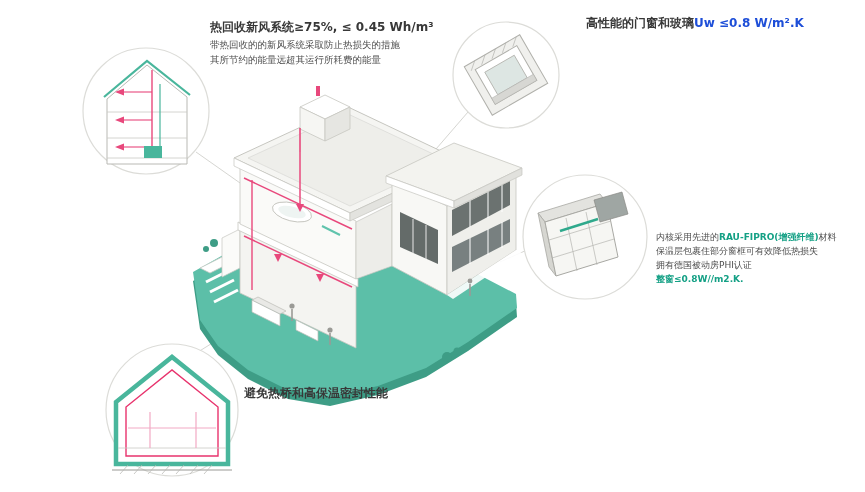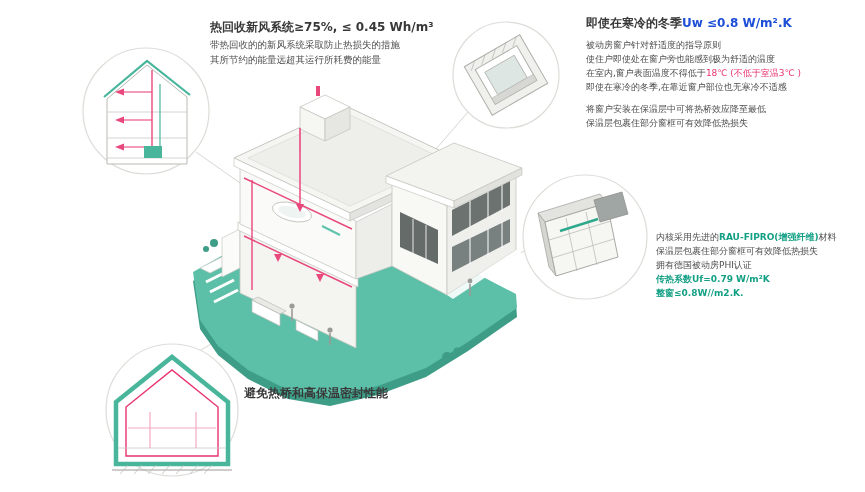--- a/index.html
+++ b/index.html
@@ -207,42 +207,31 @@
   <div class="txt" style="left:210px;top:20px;width:268px">
     <div class="sec-title">热回收新风系统≥75%, ≤ 0.45 Wh/m³</div>
     <div class="body10">
       <div>带热回收的的新风系统采取防止热损失的措施</div>
       <div>其所节约的能量远超其运行所耗费的能量</div>
     </div>
   </div>
 
   <div class="txt" style="left:586px;top:16px;width:274px">
     <div class="sec-title">
-      <span>即使在寒冷的冬季</span><span class="teal">Uw ≤0.8 W/m².K</span>
-    </div>
-    <div class="body">
-      <div>被动房窗户针对舒适度的指导原则</div>
-      <div>使住户即使处在窗户旁也能感到极为舒适的温度</div>
-      <div>
-        <span>在室内,窗户表面温度不得低于</span><span class="redtxt">18℃ (不低于室温3℃ )</span>
-      </div>
-      <div>即使在寒冷的冬季,在靠近窗户部位也无寒冷不适感</div>
-      <div class="gap">将窗户安装在保温层中可将热桥效应降至最低</div>
-      <div>保温层包裹住部分窗框可有效降低热损失</div>
+      <span>高性能的门窗和玻璃</span><span class="teal">Uw ≤0.8 W/m².K</span>
     </div>
   </div>
 
   <div class="txt" style="left:656px;top:214px;width:206px">
     <div class="body" style="margin-top:16px">
       <div>
         <span>内核采用先进的</span><span class="tealbold">RAU-FIPRO(增强纤维)</span><span>材料</span>
       </div>
       <div>保温层包裹住部分窗框可有效降低热损失</div>
       <div>拥有德国被动房PHI认证</div>
-      <div class="tealbold">传热系数Uf=0.79 W/m²K</div>
       <div class="tealbold">整窗≤0.8W//m2.K.</div>
     </div>
   </div>
 
   <div class="txt" style="left:244px;top:386px;width:334px">
     <div class="sec-title">避免热桥和高保温密封性能</div>
   </div>
 
 </div>
 

